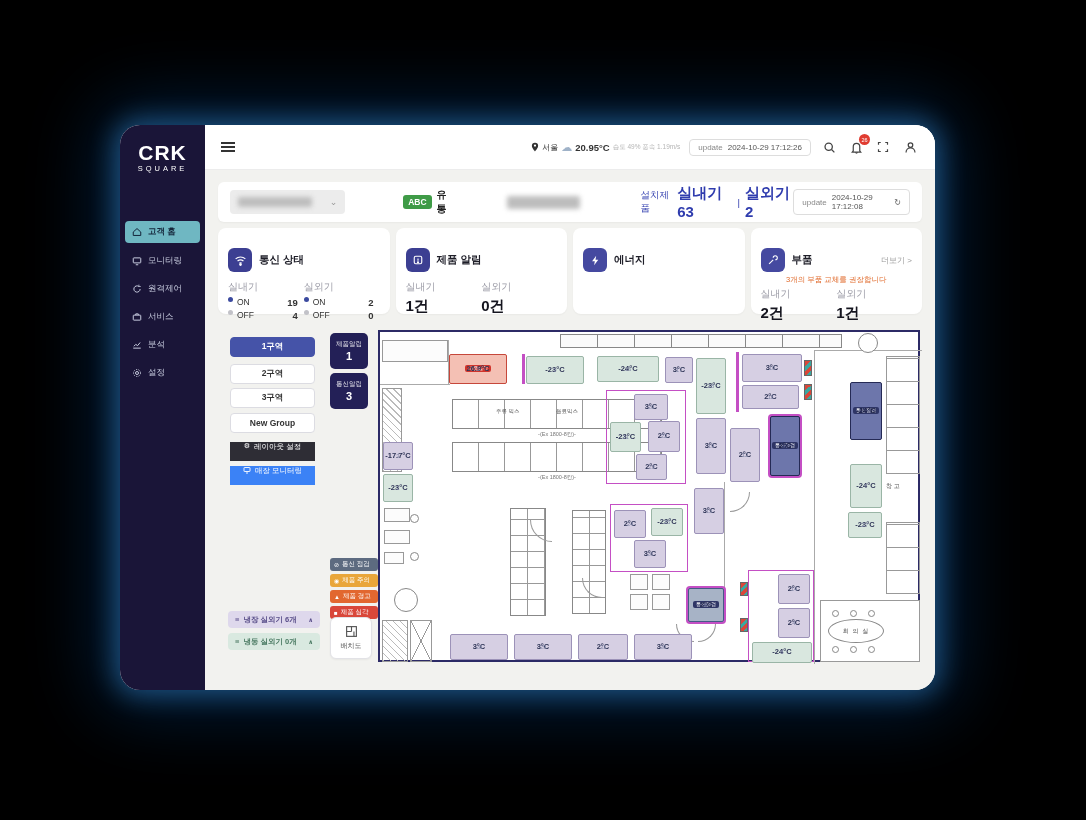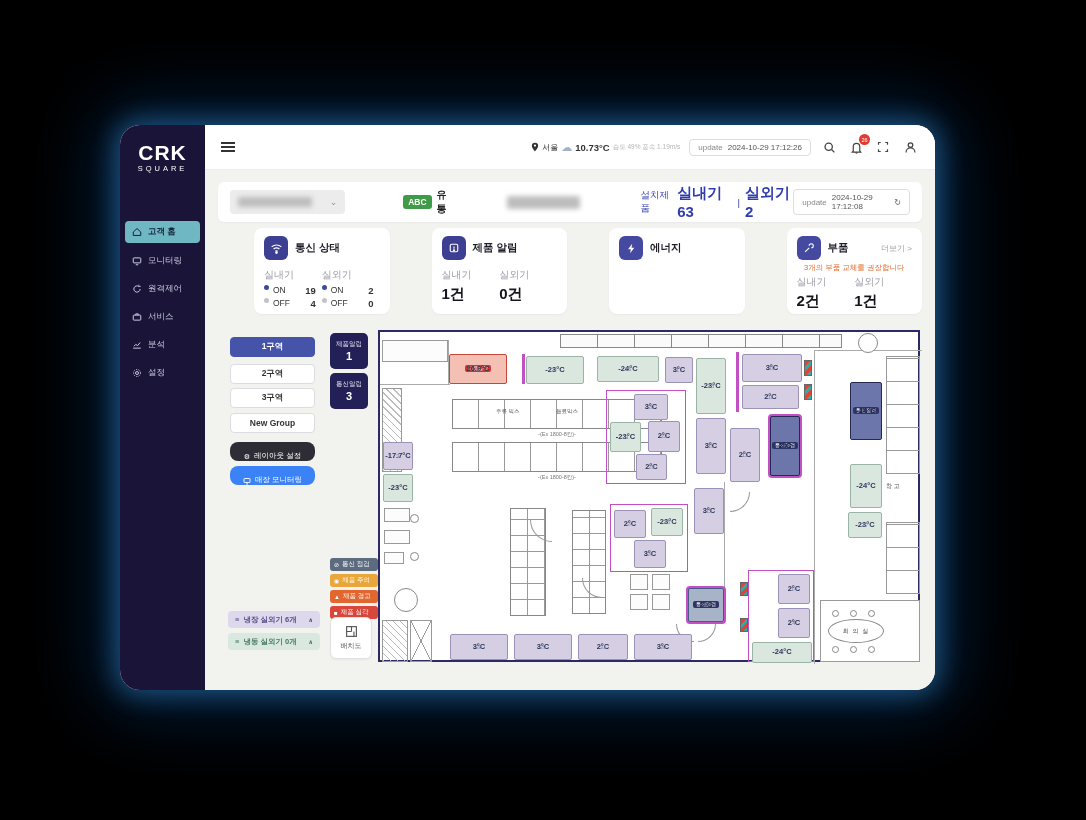--- a/index.html
+++ b/index.html
@@ -45,41 +45,41 @@
   .chev{color:#999;font-size:9px;}
   .brand{display:flex;align-items:center;gap:5px;margin-left:58px;}
   .brand .abc{background:#3f9b47;color:#fff;font-size:8.5px;font-weight:bold;border-radius:3px;padding:2px 5px;}
   .brand .nm{font-size:10px;font-weight:bold;color:#222;}
   .storename{width:86px;height:13px;margin-left:58px;}
   .installed{margin-left:60px;font-size:9.5px;color:#2f3cae;display:flex;gap:5px;align-items:center;}
   .installed b{font-size:15px;}
   .hstrip .upd-box{margin-left:auto;}
   
   .cards{position:absolute;left:13px;top:103px;width:704px;height:86px;display:flex;gap:6px;}
-  .card{flex:1;background:#fff;border-radius:8px;padding:8px 10px;box-shadow:0 1px 2px rgba(0,0,0,.04);position:relative;margin-left:36px;}
+  .card{flex:1;background:#fff;border-radius:8px;padding:20px 10px;box-shadow:0 1px 2px rgba(0,0,0,.04);position:relative;}
   .card .head{display:flex;align-items:center;gap:7px;}
   .card .isq{width:24px;height:24px;border-radius:6px;background:#3c3f92;color:#fff;display:flex;align-items:center;justify-content:center;}
   .card .ttl{font-size:10.5px;font-weight:bold;color:#1e1e28;}
   .card .more{margin-left:auto;font-size:8px;color:#999;cursor:pointer;}
   .cols{display:flex;margin-top:8px;}
   .col{flex:1;}
   .sublbl{font-size:10px;color:#9a9aa5;margin-bottom:3px;}
   .onoff{display:flex;align-items:flex-start;font-size:8.5px;color:#333;margin-top:2px;}
   .dot{width:5px;height:5px;border-radius:50%;margin-right:4px;}
   .dot.on{background:#3b4a9f;} .dot.off{background:#c2c2c8;}
   .onoff .v{margin-left:auto;font-weight:bold;font-size:9.5px;padding-right:6px;}
   .bigv{font-size:15px;font-weight:bold;color:#15151f;margin-top:2px;}
   .deltared{color:#d9473a;font-size:8px;font-weight:bold;margin-left:4px;}
   .notice{font-size:7.5px;color:#e06a2b;text-align:center;margin-top:3px;}
   .card4 .cols{margin-top:2px;}
   
   .zbtn{position:absolute;left:25px;width:85px;height:20px;border-radius:4px;background:#fff;border:1px solid #dcdce2;
         font-size:8.5px;font-weight:bold;color:#333;display:flex;align-items:center;justify-content:center;cursor:pointer;}
   .zbtn.active{background:#4553a8;border-color:#4553a8;color:#fff;}
-  .dkbtn{position:absolute;left:25px;width:85px;height:19px;border-radius:8px;display:flex;align-items:flex-end;
+  .dkbtn{position:absolute;left:25px;width:85px;height:19px;border-radius:0;display:flex;align-items:flex-start;
          justify-content:center;gap:4px;font-size:7.5px;color:#fff;cursor:pointer;}
   .acc{position:absolute;left:23px;width:92px;height:17px;border-radius:4px;display:flex;align-items:center;
        gap:4px;padding:0 7px;font-size:7.5px;font-weight:bold;cursor:pointer;}
   .acc .car{margin-left:auto;font-size:6px;}
   .acc.lav{background:#ded8ec;color:#5a4f8a;}
   .acc.mnt{background:#d9e9e0;color:#4a7a62;}
   
   .tile{position:absolute;left:125px;width:38px;height:36px;background:#232057;border-radius:5px;color:#fff;
         display:flex;flex-direction:column;align-items:center;justify-content:center;cursor:pointer;}
   .tile .tl{font-size:6.5px;opacity:.9;} .tile .tv{font-size:11px;font-weight:bold;margin-top:1px;}
@@ -191,21 +191,21 @@
             <div></div>
             <div></div>
           </div>
       <div class="tb-right">
         <div class="weather">
           <svg width="8" height="10" viewBox="0 0 12 16" fill="#333">
                 <path d="M6 1a5 5 0 0 0-5 5c0 3.8 5 9 5 9s5-5.2 5-9a5 5 0 0 0-5-5zm0 6.5A1.8 1.8 0 1 1 6 3.9a1.8 1.8 0 0 1 0 3.6z"></path>
               </svg>
           <span>서울</span>
           <span class="cloud">☁</span>
-          <span class="temp">10.73°C</span>
+          <span class="temp">20.95°C</span>
           <span class="detail">습도 49% 풍속 1.19m/s</span>
         </div>
         <div class="upd-box">
           <span class="lbl">update</span>
           <span>2024-10-29 17:12:26</span>
         </div>
         <div class="icon-btn">
           <svg width="13" height="13" viewBox="0 0 16 16" fill="none" stroke="#444" stroke-width="1.6">
                 <circle cx="7" cy="7" r="4.5"></circle>
                 <path d="M10.5 10.5 14 14"></path>

